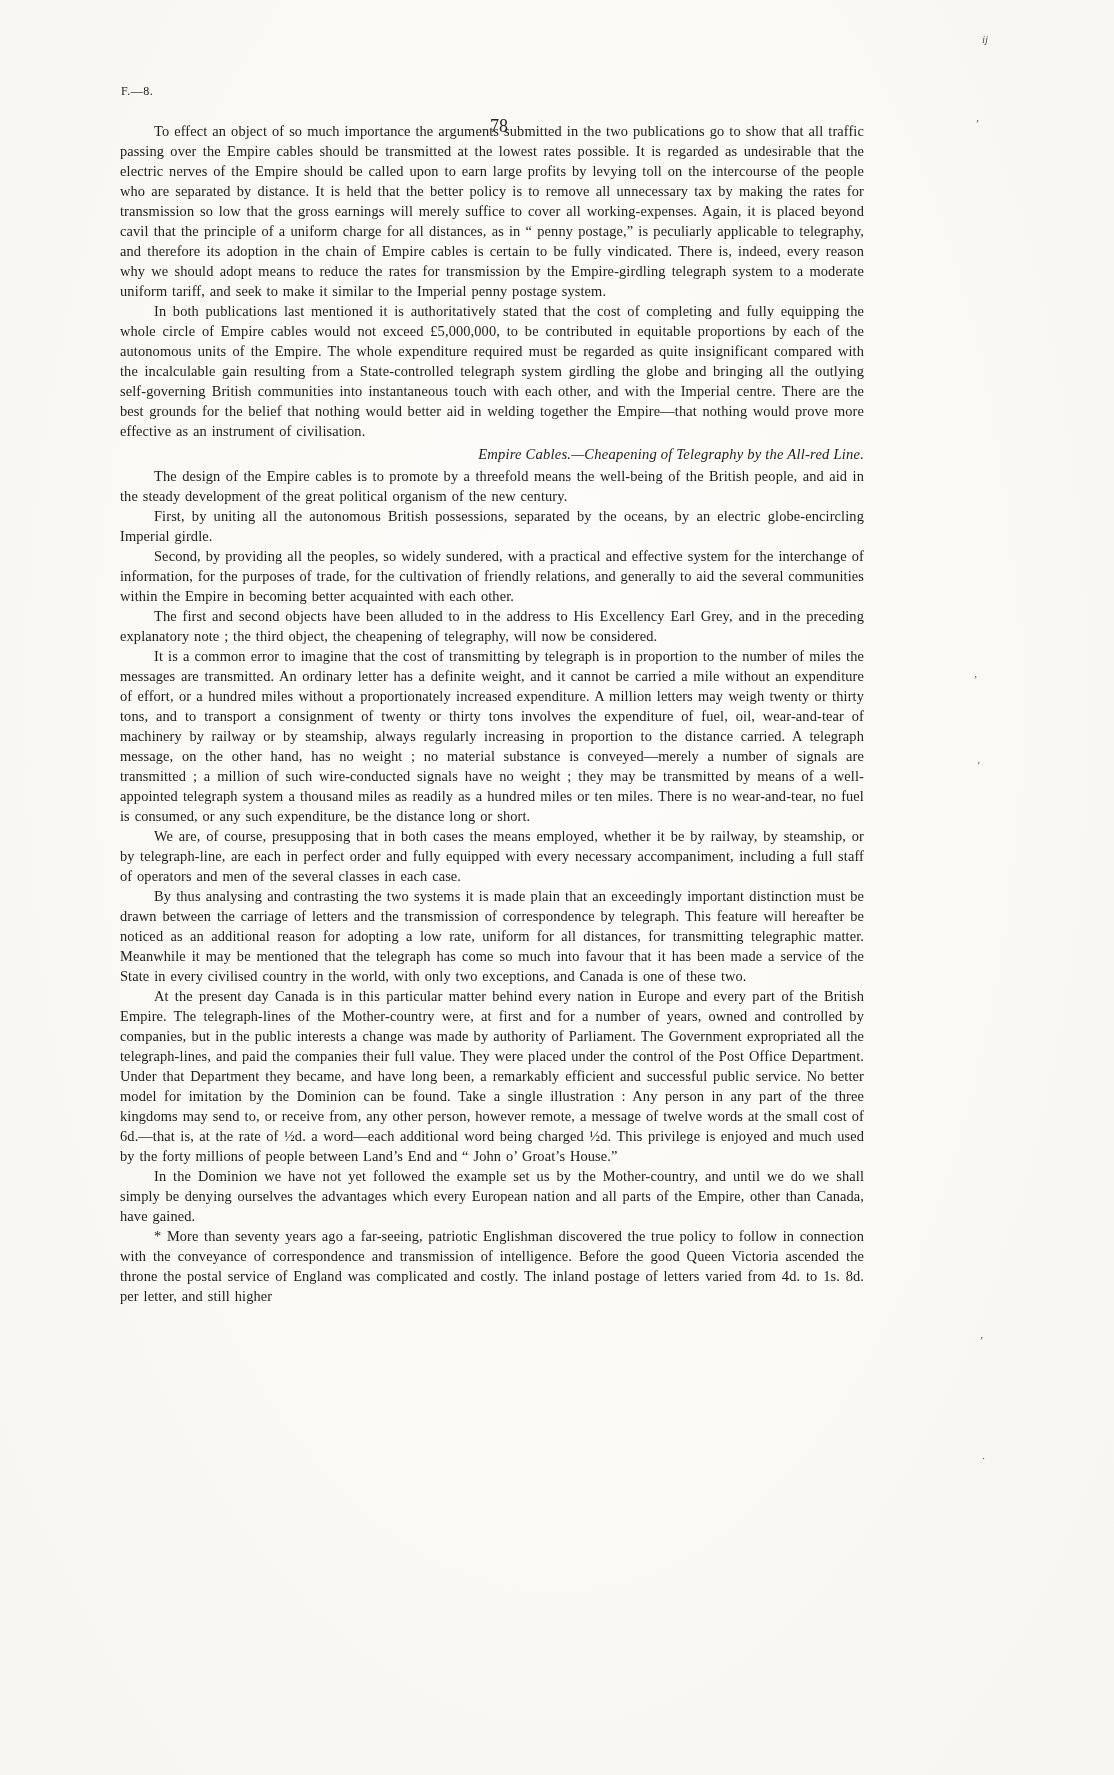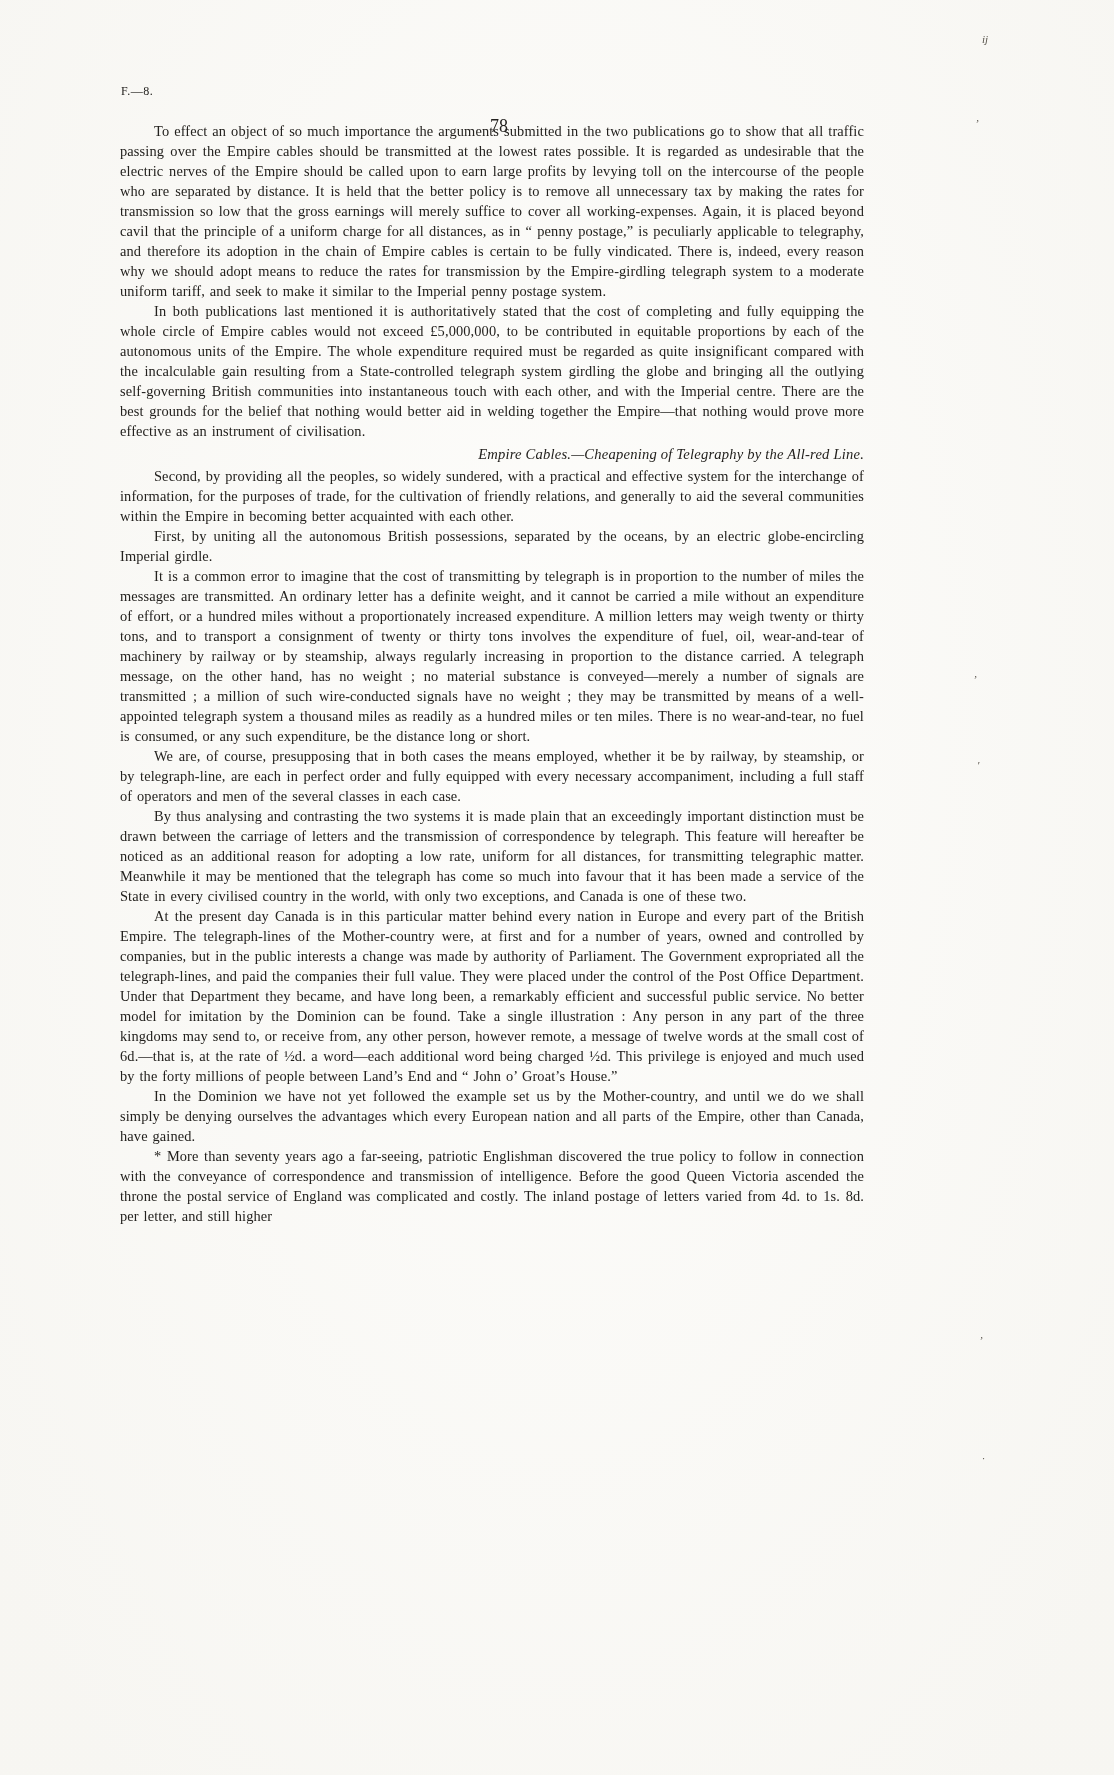--- a/index.html
+++ b/index.html
@@ -72,22 +72,24 @@
 <body>
 
 <div class="page">
   <span class="header-ref">F.—8.</span>
   <span class="page-number">78</span>
 
   <div class="content">
       <p class="para">To effect an object of so much importance the arguments submitted in the two publications go to show that all traffic passing over the Empire cables should be transmitted at the lowest rates possible.  It is regarded as undesirable that the electric nerves of the Empire should be called upon to earn large profits by levying toll on the intercourse of the people who are separated by distance.  It is held that the better policy is to remove all unnecessary tax by making the rates for transmission so low that the gross earnings will merely suffice to cover all working-expenses. Again, it is placed beyond cavil that the principle of a uniform charge for all distances, as in “ penny postage,” is peculiarly applicable to telegraphy, and therefore its adoption in the chain of Empire cables is certain to be fully vindicated.  There is, indeed, every reason why we should adopt means to reduce the rates for transmission by the Empire-girdling telegraph system to a moderate uniform tariff, and seek to make it similar to the Imperial penny postage system.</p>
       <p class="para">In both publications last mentioned it is authoritatively stated that the cost of completing and fully equipping the whole circle of Empire cables would not exceed £5,000,000, to be contributed in equitable proportions by each of the autonomous units of the Empire.  The whole expenditure required must be regarded as quite insignificant compared with the incalculable gain resulting from a State-controlled telegraph system girdling the globe and bringing all the outlying self-governing British communities into instantaneous touch with each other, and with the Imperial centre.  There are the best grounds for the belief that nothing would better aid in welding together the Empire—that nothing would prove more effective as an instrument of civilisation.</p>
       <h3 class="section-heading">Empire Cables.—Cheapening of Telegraphy by the All-red Line.</h3>
+      <p class="para">The design of the Empire cables is to promote by a threefold means the well-being of the British people, and aid in the steady development of the great political organism of the new century.</p>
+      <p class="para">First, by uniting all the autonomous British possessions, separated by the oceans, by an electric globe-encircling Imperial girdle.</p>
       <p class="para">Second, by providing all the peoples, so widely sundered, with a practical and effective system for the interchange of information, for the purposes of trade, for the cultivation of friendly relations, and generally to aid the several communities within the Empire in becoming better acquainted with each other.</p>
-      <p class="para">First, by uniting all the autonomous British possessions, separated by the oceans, by an electric globe-encircling Imperial girdle.</p>
+      <p class="para">The first and second objects have been alluded to in the address to His Excellency Earl Grey, and in the preceding explanatory note ;  the third object, the cheapening of telegraphy, will now be considered.</p>
       <p class="para">It is a common error to imagine that the cost of transmitting by telegraph is in proportion to the number of miles the messages are transmitted.  An ordinary letter has a definite weight, and it cannot be carried a mile without an expenditure of effort, or a hundred miles without a proportionately increased expenditure.  A million letters may weigh twenty or thirty tons, and to transport a consignment of twenty or thirty tons involves the expenditure of fuel, oil, wear-and-tear of machinery by railway or by steamship, always regularly increasing in proportion to the distance carried.  A telegraph message, on the other hand, has no weight ;  no material substance is conveyed—merely a number of signals are transmitted ;  a million of such wire-conducted signals have no weight ;  they may be transmitted by means of a well-appointed telegraph system a thousand miles as readily as a hundred miles or ten miles.  There is no wear-and-tear, no fuel is consumed, or any such expenditure, be the distance long or short.</p>
       <p class="para">We are, of course, presupposing that in both cases the means employed, whether it be by railway, by steamship, or by telegraph-line, are each in perfect order and fully equipped with every necessary accompaniment, including a full staff of operators and men of the several classes in each case.</p>
       <p class="para">By thus analysing and contrasting the two systems it is made plain that an exceedingly important distinction must be drawn between the carriage of letters and the transmission of correspondence by telegraph.  This feature will hereafter be noticed as an additional reason for adopting a low rate, uniform for all distances, for transmitting telegraphic matter.  Meanwhile it may be mentioned that the telegraph has come so much into favour that it has been made a service of the State in every civilised country in the world, with only two exceptions, and Canada is one of these two.</p>
       <p class="para">At the present day Canada is in this particular matter behind every nation in Europe and every part of the British Empire.  The telegraph-lines of the Mother-country were, at first and for a number of years, owned and controlled by companies, but in the public interests a change was made by authority of Parliament.  The Government expropriated all the telegraph-lines, and paid the companies their full value.  They were placed under the control of the Post Office Department.  Under that Department they became, and have long been, a remarkably efficient and successful public service.  No better model for imitation by the Dominion can be found.  Take a single illustration :  Any person in any part of the three kingdoms may send to, or receive from, any other person, however remote, a message of twelve words at the small cost of 6d.—that is, at the rate of ½d. a word—each additional word being charged ½d.  This privilege is enjoyed and much used by the forty millions of people between Land’s End and “ John o’ Groat’s House.”</p>
       <p class="para">In the Dominion we have not yet followed the example set us by the Mother-country, and until we do we shall simply be denying ourselves the advantages which every European nation and all parts of the Empire, other than Canada, have gained.</p>
       <p class="para">* More than seventy years ago a far-seeing, patriotic Englishman discovered the true policy to follow in connection with the conveyance of correspondence and transmission of intelligence. Before the good Queen Victoria ascended the throne the postal service of England was complicated and costly.  The inland postage of letters varied from 4d. to 1s. 8d. per letter, and still higher</p>
     </div>
 
   <div>
       <span class="speck" style="left: 982px; top: 34px; text-align: center;">ij</span>

